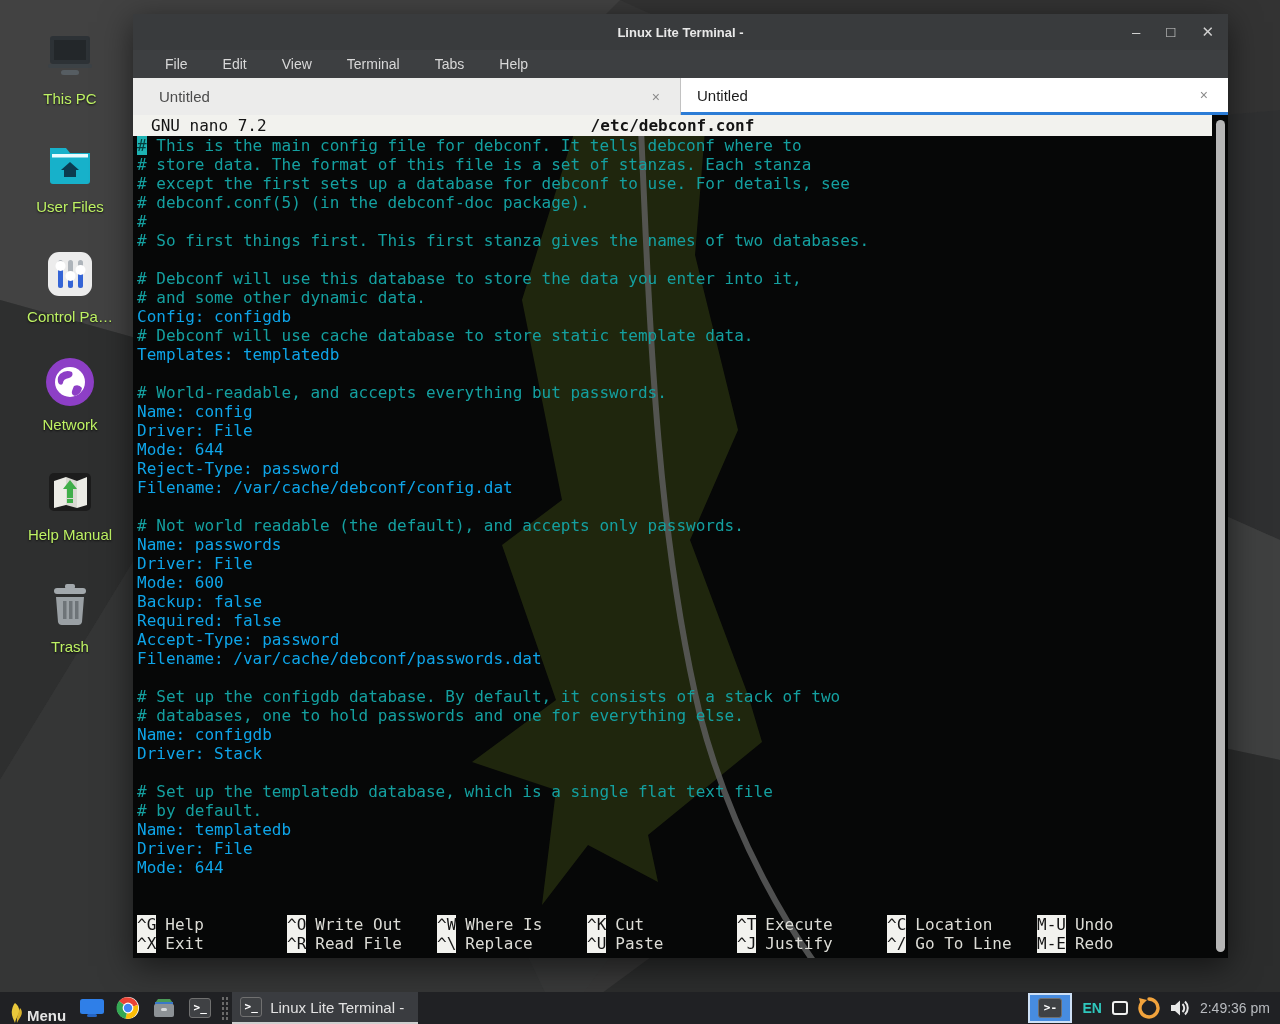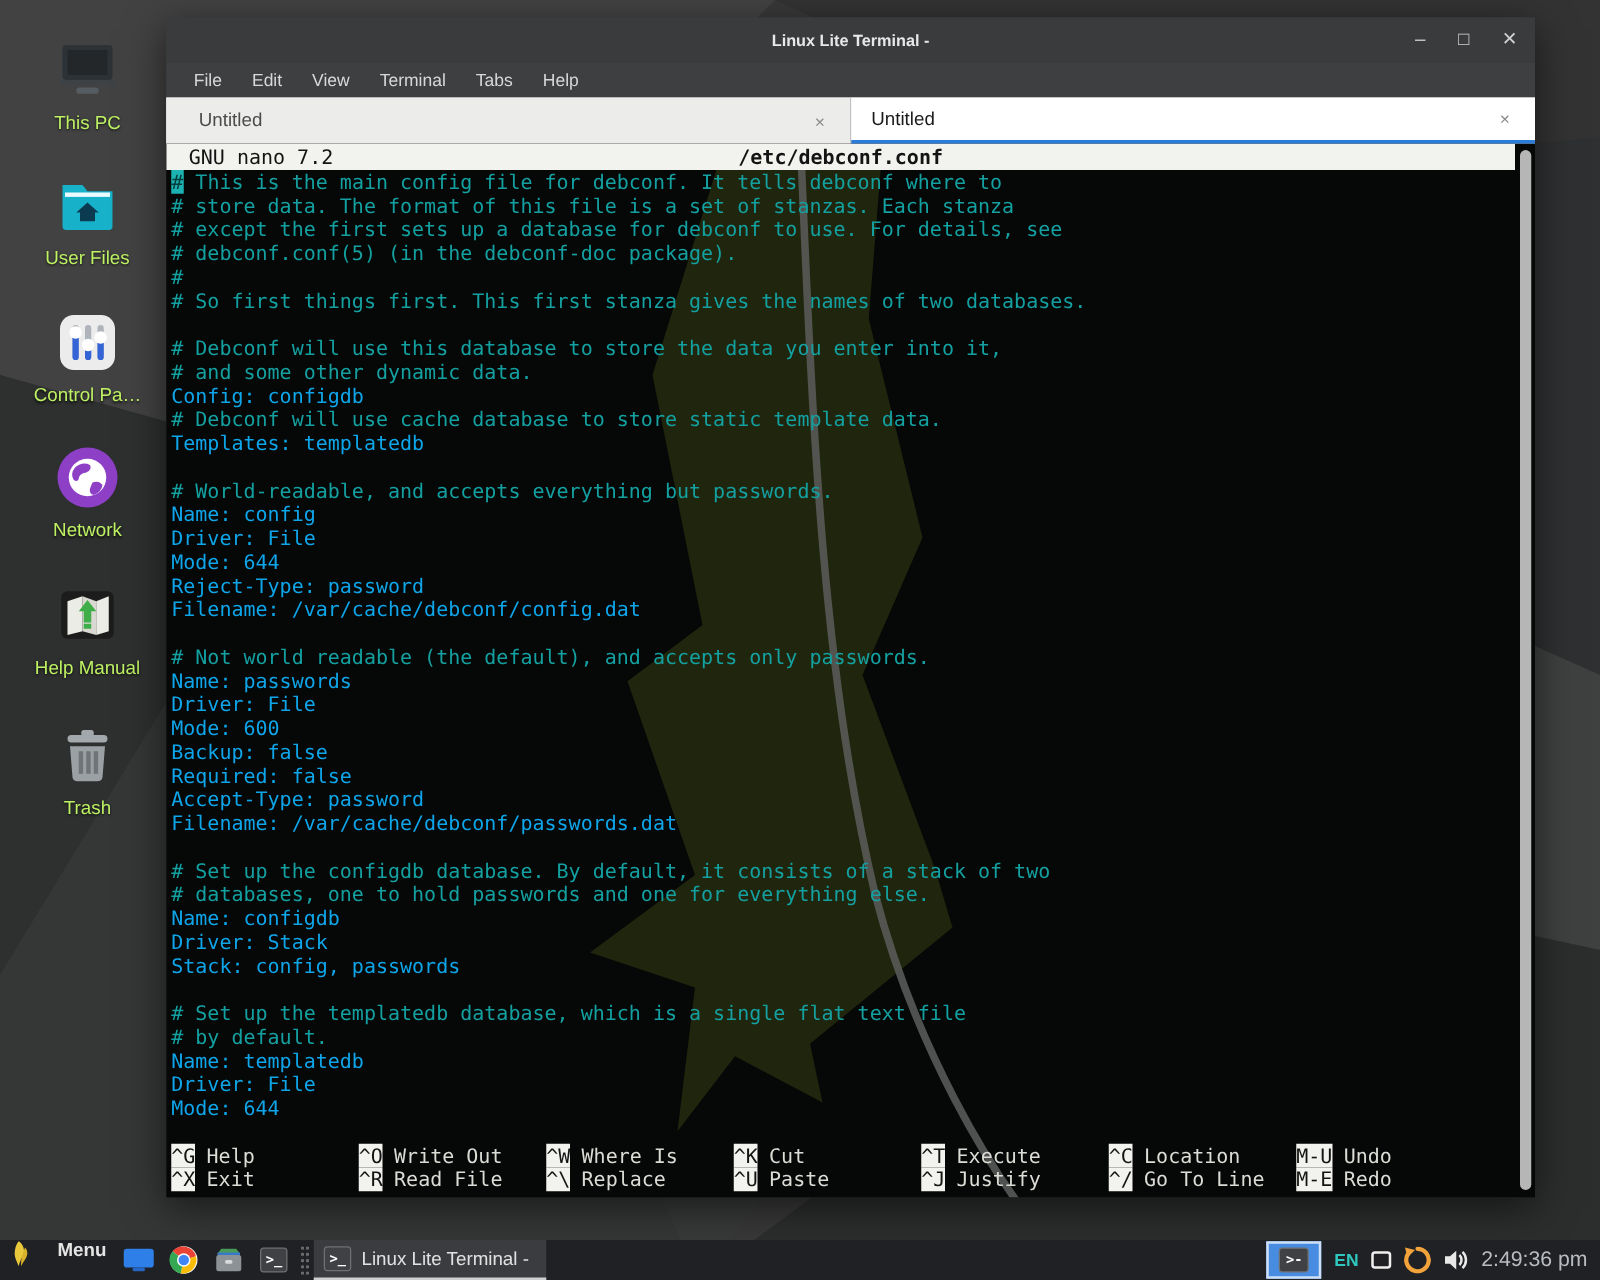--- a/index.html
+++ b/index.html
@@ -16,21 +16,21 @@
   .dicon .lbl { color:#bef264; font-size:15px; text-shadow:0 1px 2px rgba(0,0,0,.8); }
 
   
   #win { position:absolute; left:133px; top:14px; width:1095px; height:944px; z-index:2;
          box-shadow:0 8px 30px rgba(0,0,0,.55); background:#3a3c3e; }
   #titlebar { height:36px; background:#393b3d; display:flex; align-items:center; position:relative; }
   #title { position:absolute; left:0; right:0; text-align:center; color:#e8e8e8;
            font-size:13px; font-weight:bold; }
   #wincontrols { position:absolute; right:14px; display:flex; gap:26px; color:#d0d0d0; font-size:15px; }
   #wincontrols span { cursor:default; line-height:36px; }
-  #menubar { height:28px; background:#3d3f41; display:flex; align-items:center; padding-left:12px; gap:4px; }
+  #menubar { height:28px; background:#3d3f41; display:flex; align-items:center; padding-left:22px; gap:15px; }
   .menu-item { color:#d8d8d8; font-size:14px; padding:3px 10px; }
 
   
   #tabbar { height:37px; display:flex; background:#d9d9d9; }
   .tab { flex:1; display:flex; align-items:center; position:relative; }
   .tab .tlabel { font-size:15px; }
   .tab .tclose { margin-left:auto; margin-right:20px; color:#8a8a8a; font-size:14px; }
   #tab0 { background:#ececeb; border-right:1px solid #c2c2c2; }
   #tab0 .tlabel { color:#4c4c4c; margin-left:26px; }
   #tab1 { background:#ffffff; border-bottom:3px solid #2b7cd6; }
@@ -57,36 +57,36 @@
   .sc .key { background:#f2f2ee; color:#141414; }
   .sc .lbl { color:#dcdcd6; margin-left:9px; }
 
   #scrollbar { position:absolute; z-index:3; right:2px; top:5px; bottom:6px; width:10px; }
   #scroll-thumb { position:absolute; left:0; top:0; width:9px; height:100%;
                   background:#b6b6b6; border-radius:5px; }
 
   
   #taskbar { position:absolute; left:0; bottom:0; width:1280px; height:32px; background:#202124;
              z-index:5; display:flex; align-items:center; }
-  #menu-btn { display:flex; align-items:flex-start; gap:22px; padding:0 8px 0 8px; height:32px; }
+  #menu-btn { display:flex; align-items:flex-end; gap:3px; padding:0 8px 0 8px; height:32px; }
   #menu-label { color:#e4e4e4; font-size:15px; font-weight:bold; }
   .tb-icon { width:26px; height:26px; margin:0 5px; position:relative; display:flex;
              align-items:center; justify-content:center; }
   #tb-handle { width:8px; height:24px; margin:0 3px;
                background-image:radial-gradient(#6a6a6a 1px, transparent 1.2px);
                background-size:4px 5px; }
   #taskbtn { height:32px; display:flex; align-items:center; gap:8px; padding:0 14px 0 8px;
              background:#3a3c40; border-bottom:2px solid #cfcfcf; }
   #taskbtn-label { color:#e2e2e2; font-size:15px; }
   #tray { margin-left:auto; display:flex; align-items:center; gap:10px; padding-right:10px; }
   #tray-term-btn { width:44px; height:30px; background:#478ce0; border:2px solid #cde0f6;
                    display:flex; align-items:center; justify-content:center; }
   #kbd-layout { color:#2fc7bd; font-size:14px; font-weight:bold; }
   #clip-icon { width:16px; height:14px; border:2px solid #f0f0f0; border-radius:3px; }
-  #clock { color:#b9bcc0; font-size:17px; }
+  #clock { color:#b9bcc0; font-size:14px; }
 
   .term-glyph { background:#3f4144; border:1px solid #707070; border-radius:3px; color:#fff;
                 font-family:"DejaVu Sans Mono", monospace; font-size:11px; font-weight:bold;
                 width:22px; height:20px; line-height:18px; text-align:center; }
 </style>
 </head>
 <body>
 
 <div id="stage">
 
@@ -254,21 +254,20 @@
           <div class="tline plain">Mode: 600</div>
           <div class="tline plain">Backup: false</div>
           <div class="tline plain">Required: false</div>
           <div class="tline plain">Accept-Type: password</div>
           <div class="tline plain">Filename: /var/cache/debconf/passwords.dat</div>
           <div class="tline plain">&nbsp;</div>
           <div class="tline comment"># Set up the configdb database. By default, it consists of a stack of two</div>
           <div class="tline comment"># databases, one to hold passwords and one for everything else.</div>
           <div class="tline plain">Name: configdb</div>
           <div class="tline plain">Driver: Stack</div>
-          <div class="tline plain">Stack: config, passwords</div>
           <div class="tline plain">&nbsp;</div>
           <div class="tline comment"># Set up the templatedb database, which is a single flat text file</div>
           <div class="tline comment"># by default.</div>
           <div class="tline plain">Name: templatedb</div>
           <div class="tline plain">Driver: File</div>
           <div class="tline plain">Mode: 644</div>
         </div>
 
       <div id="shortcuts">
         <div class="sc-row">

